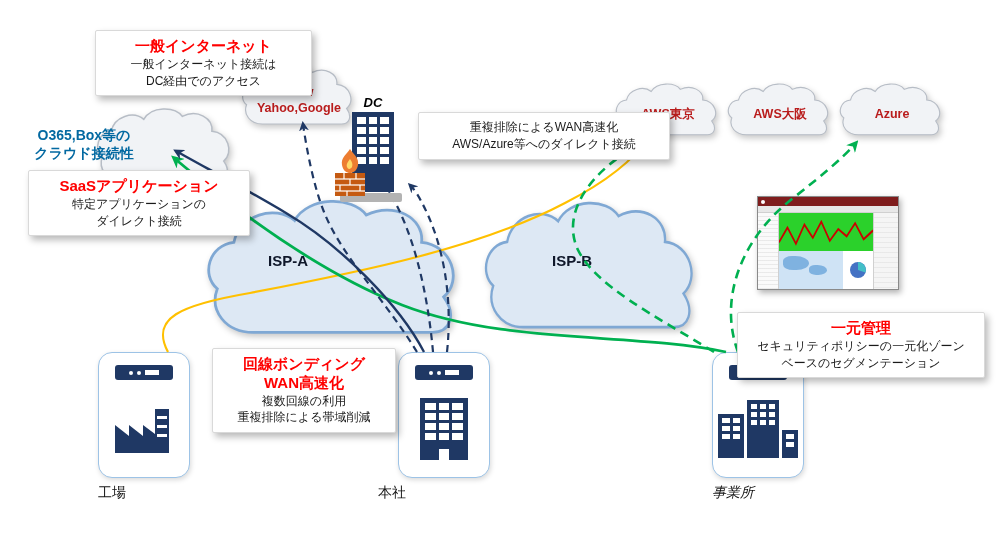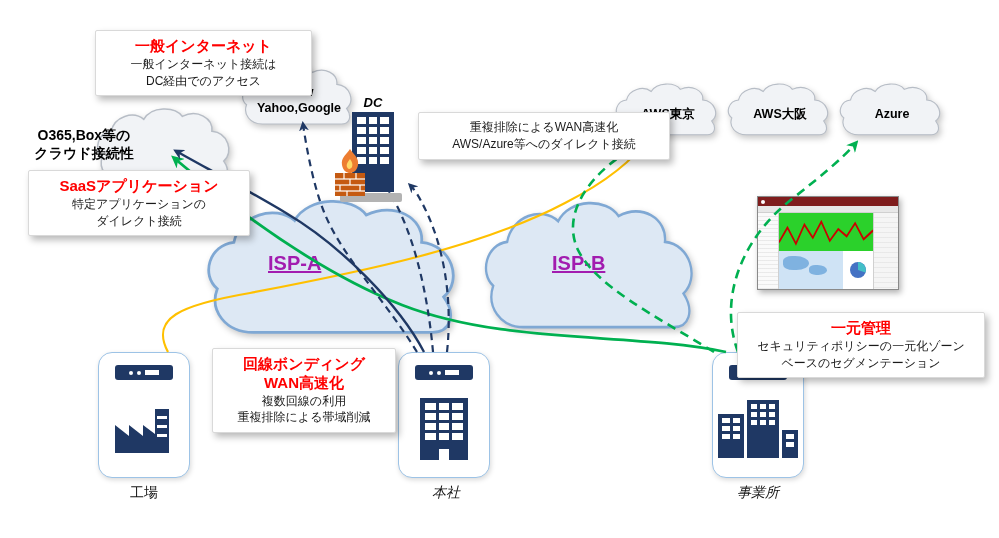--- a/index.html
+++ b/index.html
@@ -7,31 +7,31 @@
     position:relative;width:999px;height:538px;background:#fff;overflow:hidden;
     font-family:"Liberation Sans","DejaVu Sans",sans-serif;color:#111;
   }
   
   .cloud{position:absolute;z-index:1;}
   .cloud svg{position:absolute;inset:0;width:100%;height:100%;filter:drop-shadow(2px 3px 3px rgba(0,0,0,.22));}
   .cloud .cpath{fill:#f1f3f6;stroke:#b7bdc6;stroke-width:2;}
   .cloud.isp .cpath{fill:#dde8f4;stroke:#7fa8d4;stroke-width:2;}
   .cloud-label{position:relative;z-index:1;width:100%;height:100%;display:flex;flex-direction:column;
     align-items:center;justify-content:center;padding-top:8px;box-sizing:border-box;
-    font-weight:bold;font-size:12.5px;color:#000000;text-align:center;line-height:1.25;}
-  .isp-label{position:absolute;z-index:2;font-weight:bold;font-size:20px;color:#a21caf;text-decoration:underline;}
+    font-weight:bold;font-size:12.5px;color:#b91c1c;text-align:center;line-height:1.25;}
+  .isp-label{position:absolute;z-index:2;font-weight:bold;font-size:15px;color:#0f172a;}
   
   .callout{position:absolute;z-index:5;background:#fff;border:1px solid #d9d9d9;border-radius:2px;
     box-shadow:3px 4px 7px rgba(0,0,0,.28);padding:6px 10px;text-align:center;}
   .callout .t{color:#FF0000;font-weight:bold;font-size:15px;line-height:1.25;}
   .callout .b{font-size:12px;color:#1a1a1a;line-height:1.4;}
   
-  .saas-title{position:absolute;z-index:4;font-weight:bold;font-size:14px;text-align:center;line-height:1.3;color:#000000;}
+  .saas-title{position:absolute;z-index:4;font-weight:bold;font-size:14px;text-align:center;line-height:1.3;color:#0369a1;}
   .dc-label{position:absolute;z-index:4;font-weight:bold;font-size:13px;text-align:center;color:#000;font-style:italic;}
-  .site-label{position:absolute;z-index:4;font-size:14px;text-align:center;color:#111;}
+  .site-label{position:absolute;z-index:4;font-size:14px;color:#111;}
   
   .site{position:absolute;z-index:2;width:92px;height:126px;background:#fff;border:1.5px solid #9dc3e6;
     border-radius:14px;box-shadow:1px 2px 5px rgba(0,0,0,.15);display:flex;flex-direction:column;
     align-items:center;padding-top:12px;box-sizing:border-box;}
   .router{width:58px;height:15px;background:#1f3864;border-radius:3px;display:flex;align-items:center;
     justify-content:center;gap:4px;flex:none;}
   .rdot{width:4px;height:4px;background:#fff;border-radius:50%;}
   .rbar{width:14px;height:5px;background:#fff;}
   .site-icon{flex:1;display:flex;align-items:center;justify-content:center;width:100%;}
   
@@ -290,21 +290,21 @@
           <span class="win"></span>
         <span class="win"></span>
           <span class="win"></span>
           <span class="win"></span>
         <span class="win"></span>
           <span class="win"></span>
           <span class="win"></span>
       </div>
     </div>
   </div>
-  <div class="site-label" style="left:400px;top:484px;width:92px;font-style:italic;">本社</div>
+  <div class="site-label" style="left:378px;top:484px;width:92px;">本社</div>
 
   <div class="site" style="left:712px;top:352px;">
     <div class="router">
       <span class="rdot"></span>
         <span class="rdot"></span>
         <span class="rbar"></span>
     </div>
     <div class="site-icon">
       <div class="branch-wrap">
         <div class="mini b1">

